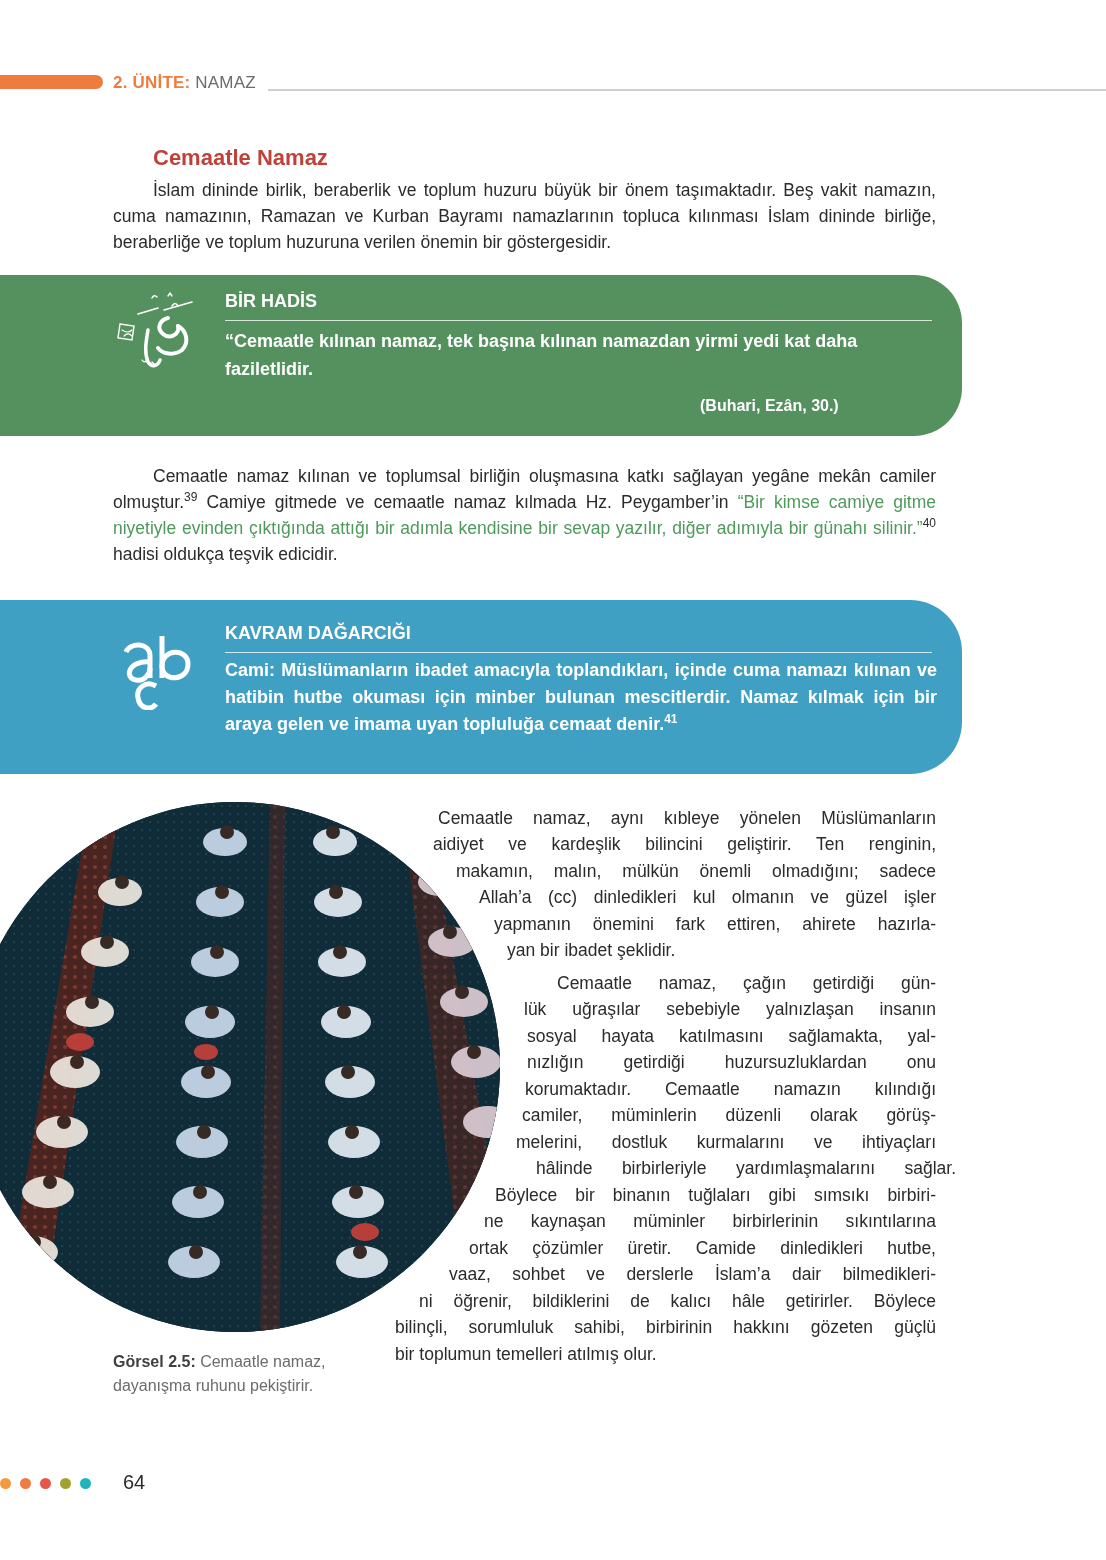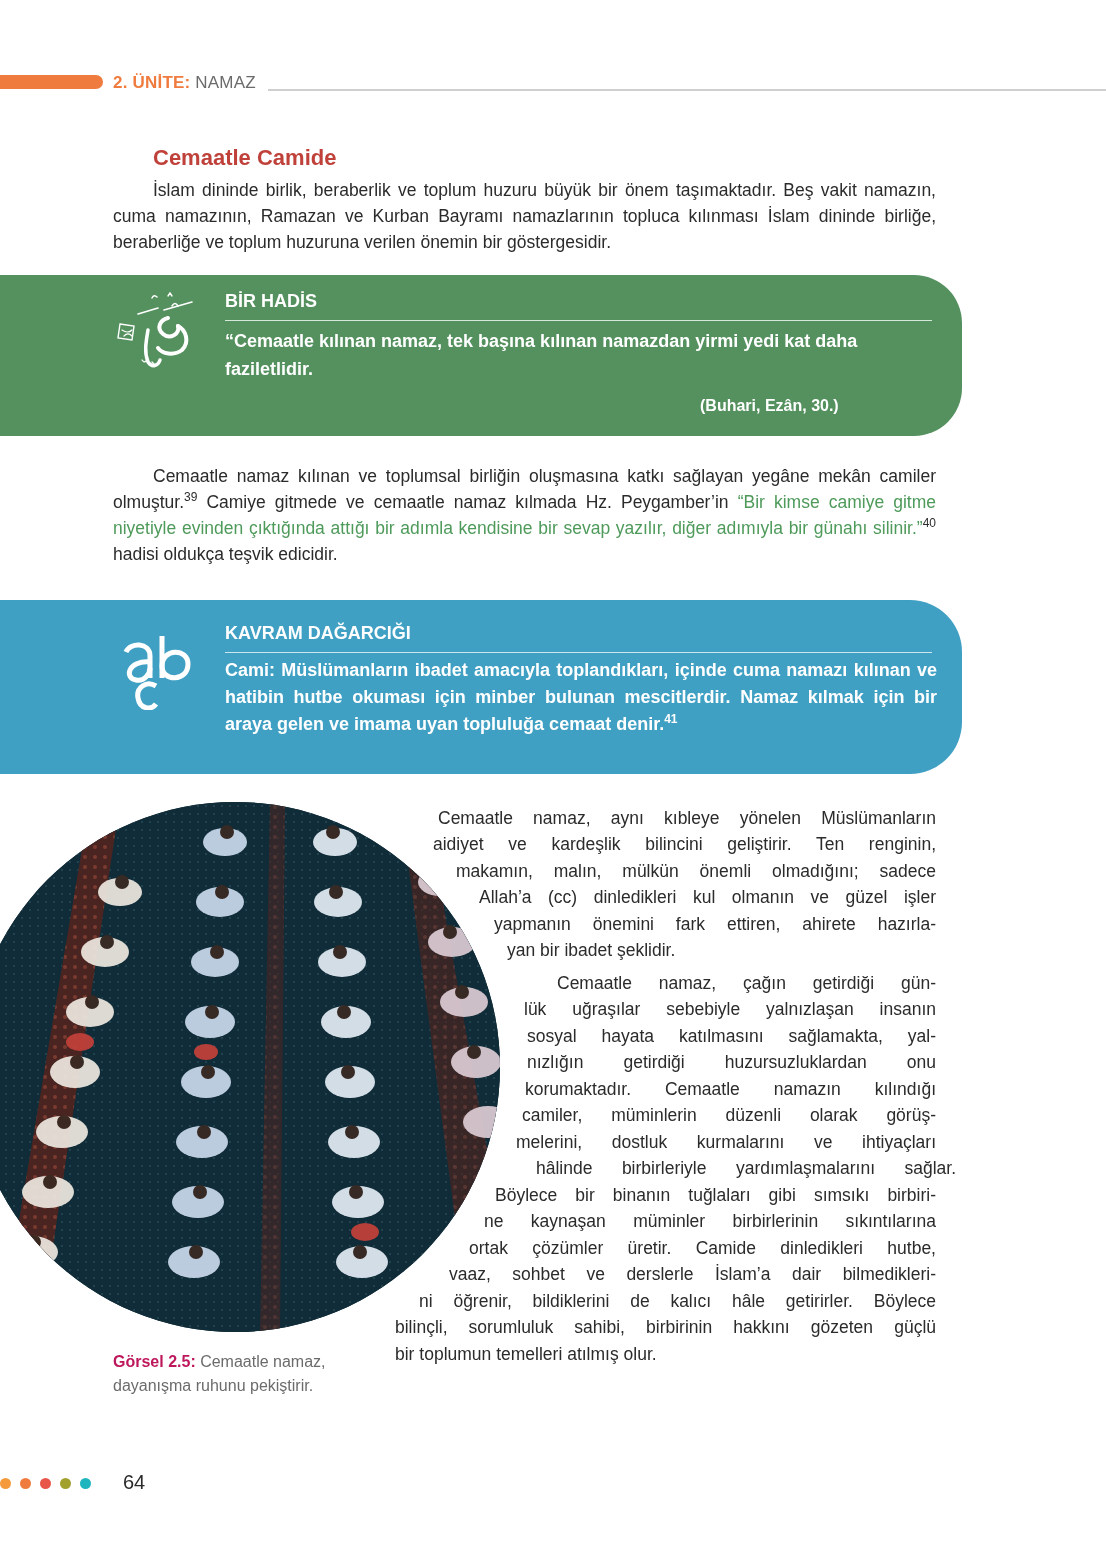--- a/index.html
+++ b/index.html
@@ -37,41 +37,41 @@
   .abc { left:118px; top:630px; width:80px; height:80px; color:#ffffff; }
   .b-title { left:225px; top:623px; font-size:18px; font-weight:bold; color:#ffffff; }
   .b-line { left:225px; top:652px; width:707px; height:1px; background:#cde7f1; }
   .b-text { left:225px; top:657px; width:712px; font-size:18px; font-weight:bold; line-height:27px; color:#ffffff; text-align:justify; text-align-last:left; }
 
   
   .photo { left:-30px; top:802px; width:530px; height:530px; border-radius:50%; overflow:hidden;
            background:#0f2a35; }
 
   .caption { left:113px; top:1350px; width:260px; font-size:16px; line-height:24px; color:#6b6b6b; }
-  .caption b { color:#be185d; }
+  .caption b { color:#404040; }
 
   .wrap-line { position:absolute; font-size:17.5px; line-height:26.5px; color:#2b2b2b;
                text-align:justify; text-align-last:justify; white-space:nowrap; }
   .wrap-line.last { text-align-last:left; }
 
   .dots { left:0; top:1478px; }
   .dot { position:absolute; width:11px; height:11px; border-radius:50%; top:0; }
   .pgnum { left:123px; top:1471px; font-size:20px; color:#2b2b2b; }
 </style>
 </head>
 <body>
 
 <div class="abs hdr-bar"></div>
 <div class="abs hdr-text">
   <span class="hdr-unit">2. ÜNİTE:</span>
   <span class="hdr-name">NAMAZ</span>
 </div>
 <div class="abs hdr-line"></div>
 
-<div class="abs sec-title">Cemaatle Camide</div>
+<div class="abs sec-title">Cemaatle Namaz</div>
 <div class="abs para p1">İslam dininde birlik, beraberlik ve toplum huzuru büyük bir önem taşımaktadır. Beş vakit namazın, cuma namazının, Ramazan ve Kurban Bayramı namazlarının topluca kılınması İslam dininde birliğe, beraberliğe ve toplum huzuruna verilen önemin bir göstergesidir.</div>
 
 <div class="abs green"></div>
 <div class="abs callig">
   <svg width="92" height="82" viewBox="0 0 92 82" fill="none" stroke="#ffffff" stroke-linecap="round">
     <path d="M60 28 C52 30, 48 38, 55 44 C62 50, 72 44, 70 36" stroke-width="4"></path>
     <path d="M70 36 C78 40, 82 52, 74 60 C66 66, 54 64, 50 58" stroke-width="4"></path>
     <path d="M40 40 C38 52, 36 62, 40 72 C44 78, 50 76, 52 70" stroke-width="3.5"></path>
     <path d="M56 20 L84 12" stroke-width="1.6"></path>
     <path d="M30 24 L50 18" stroke-width="1.6"></path>

